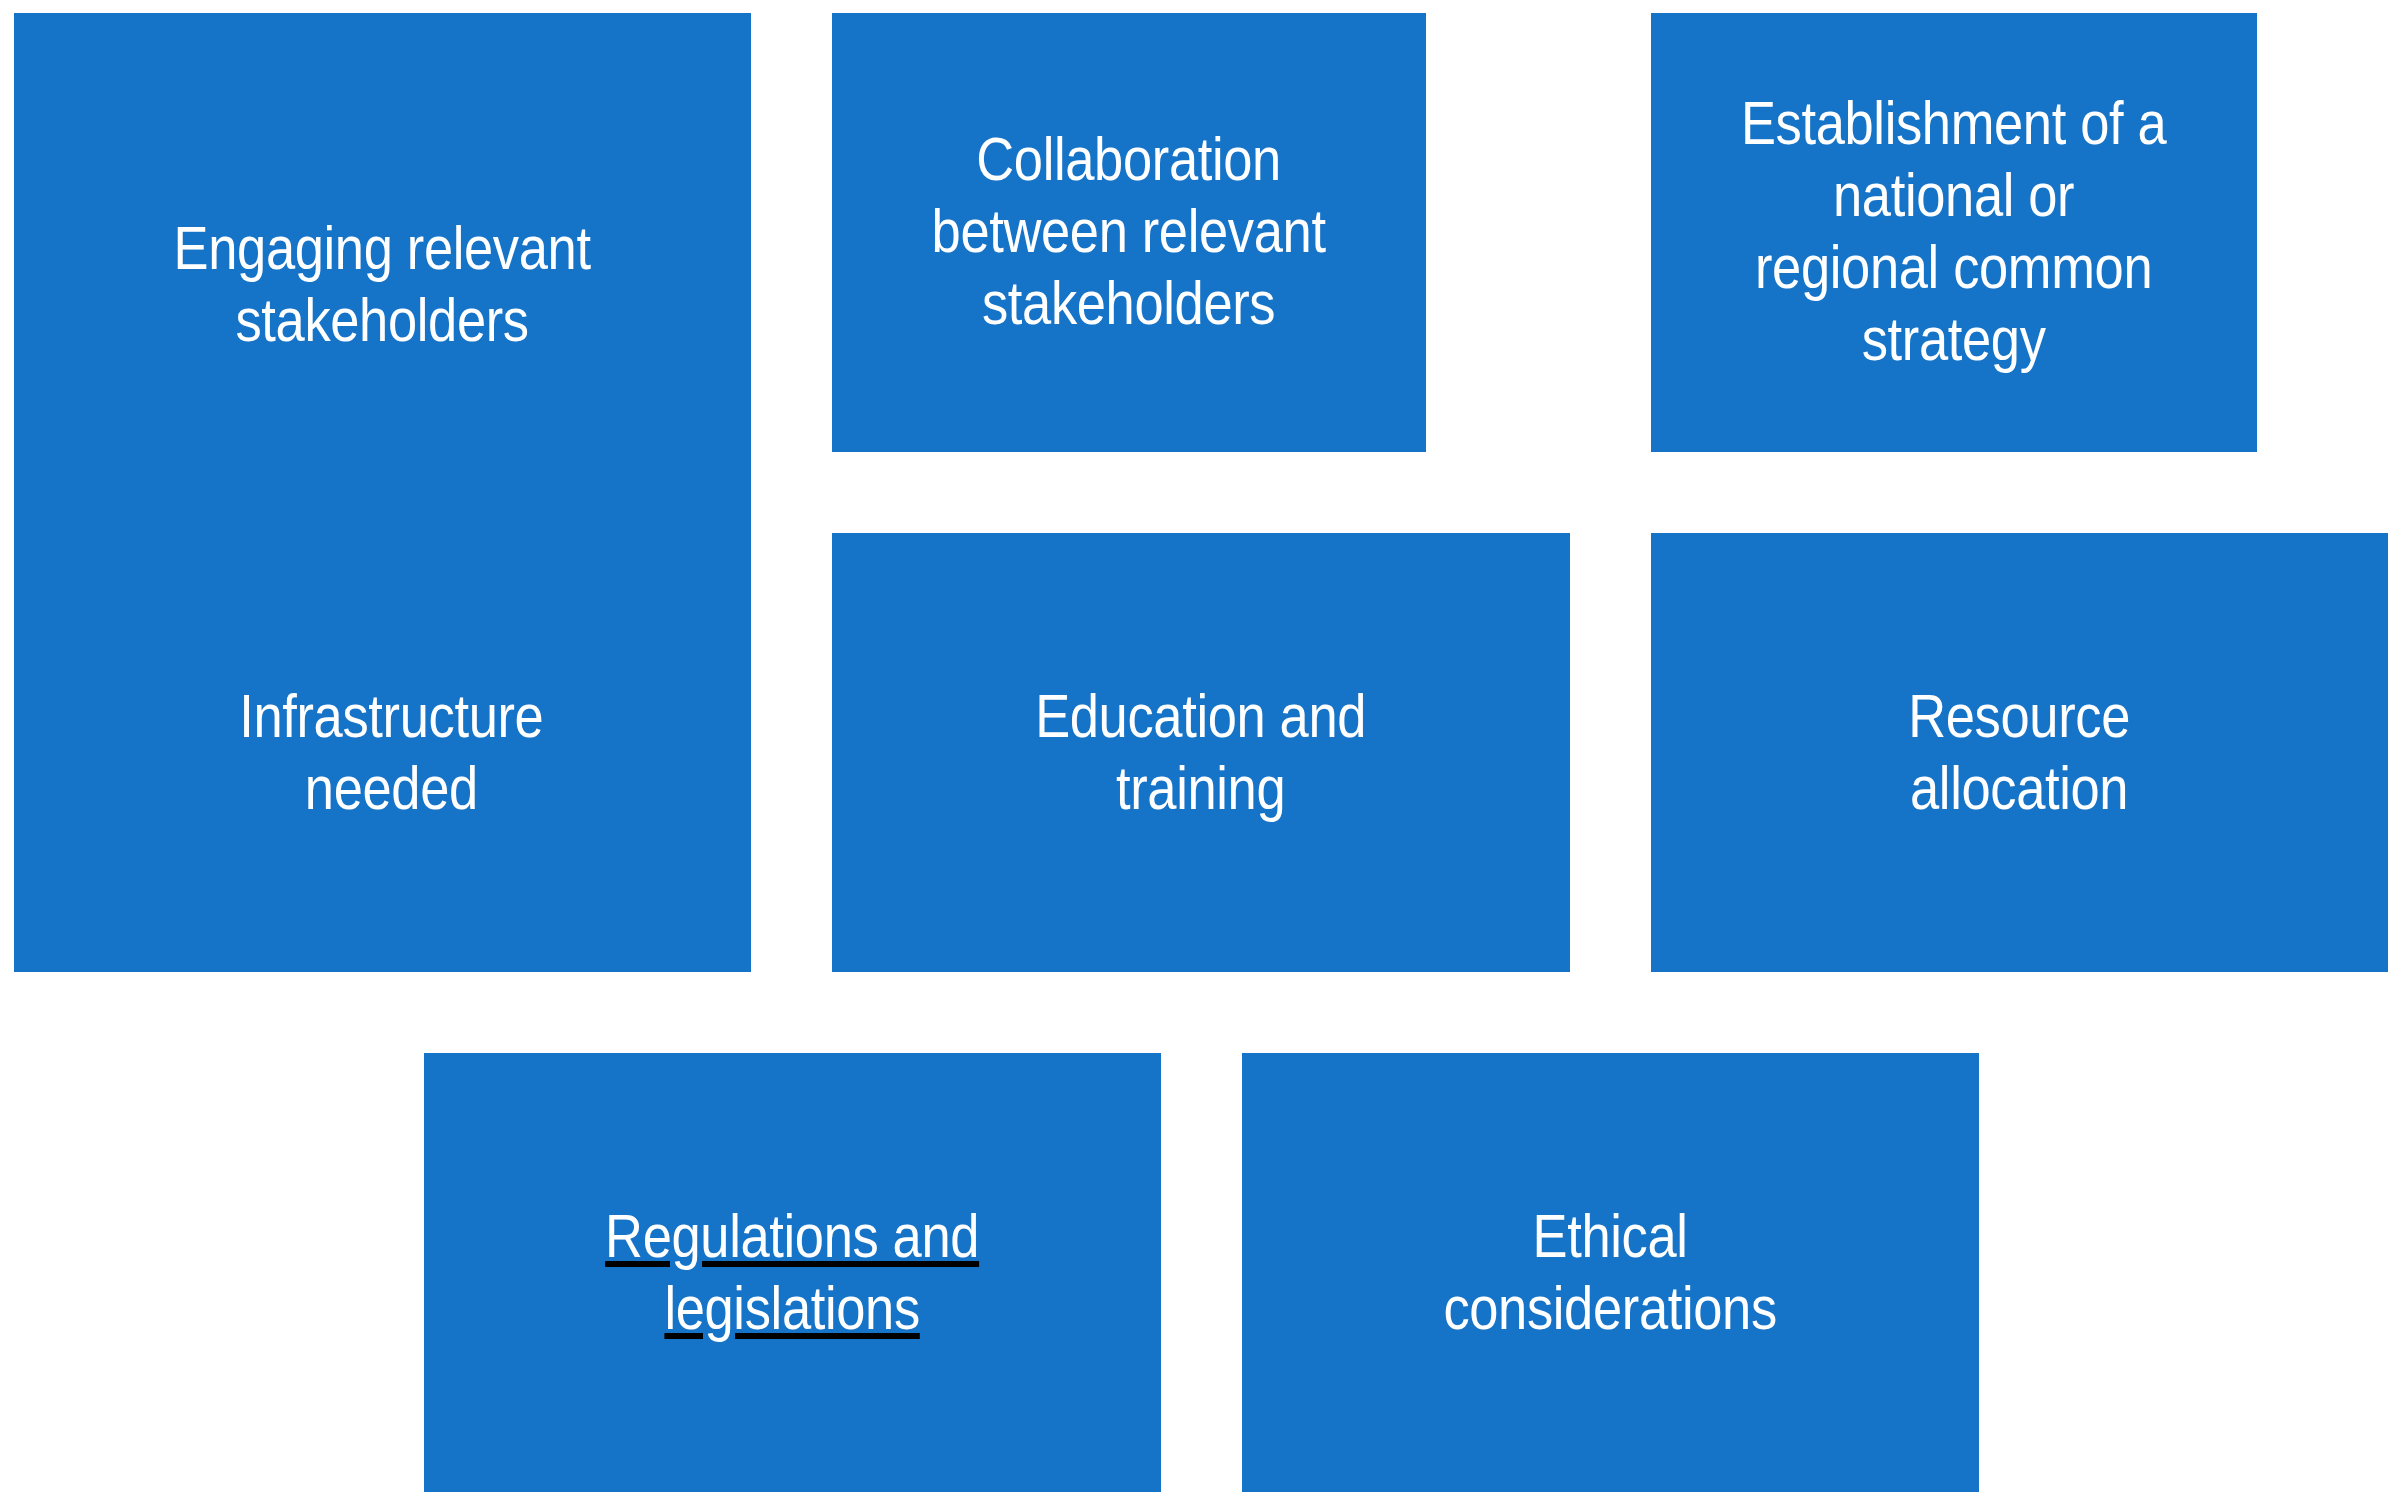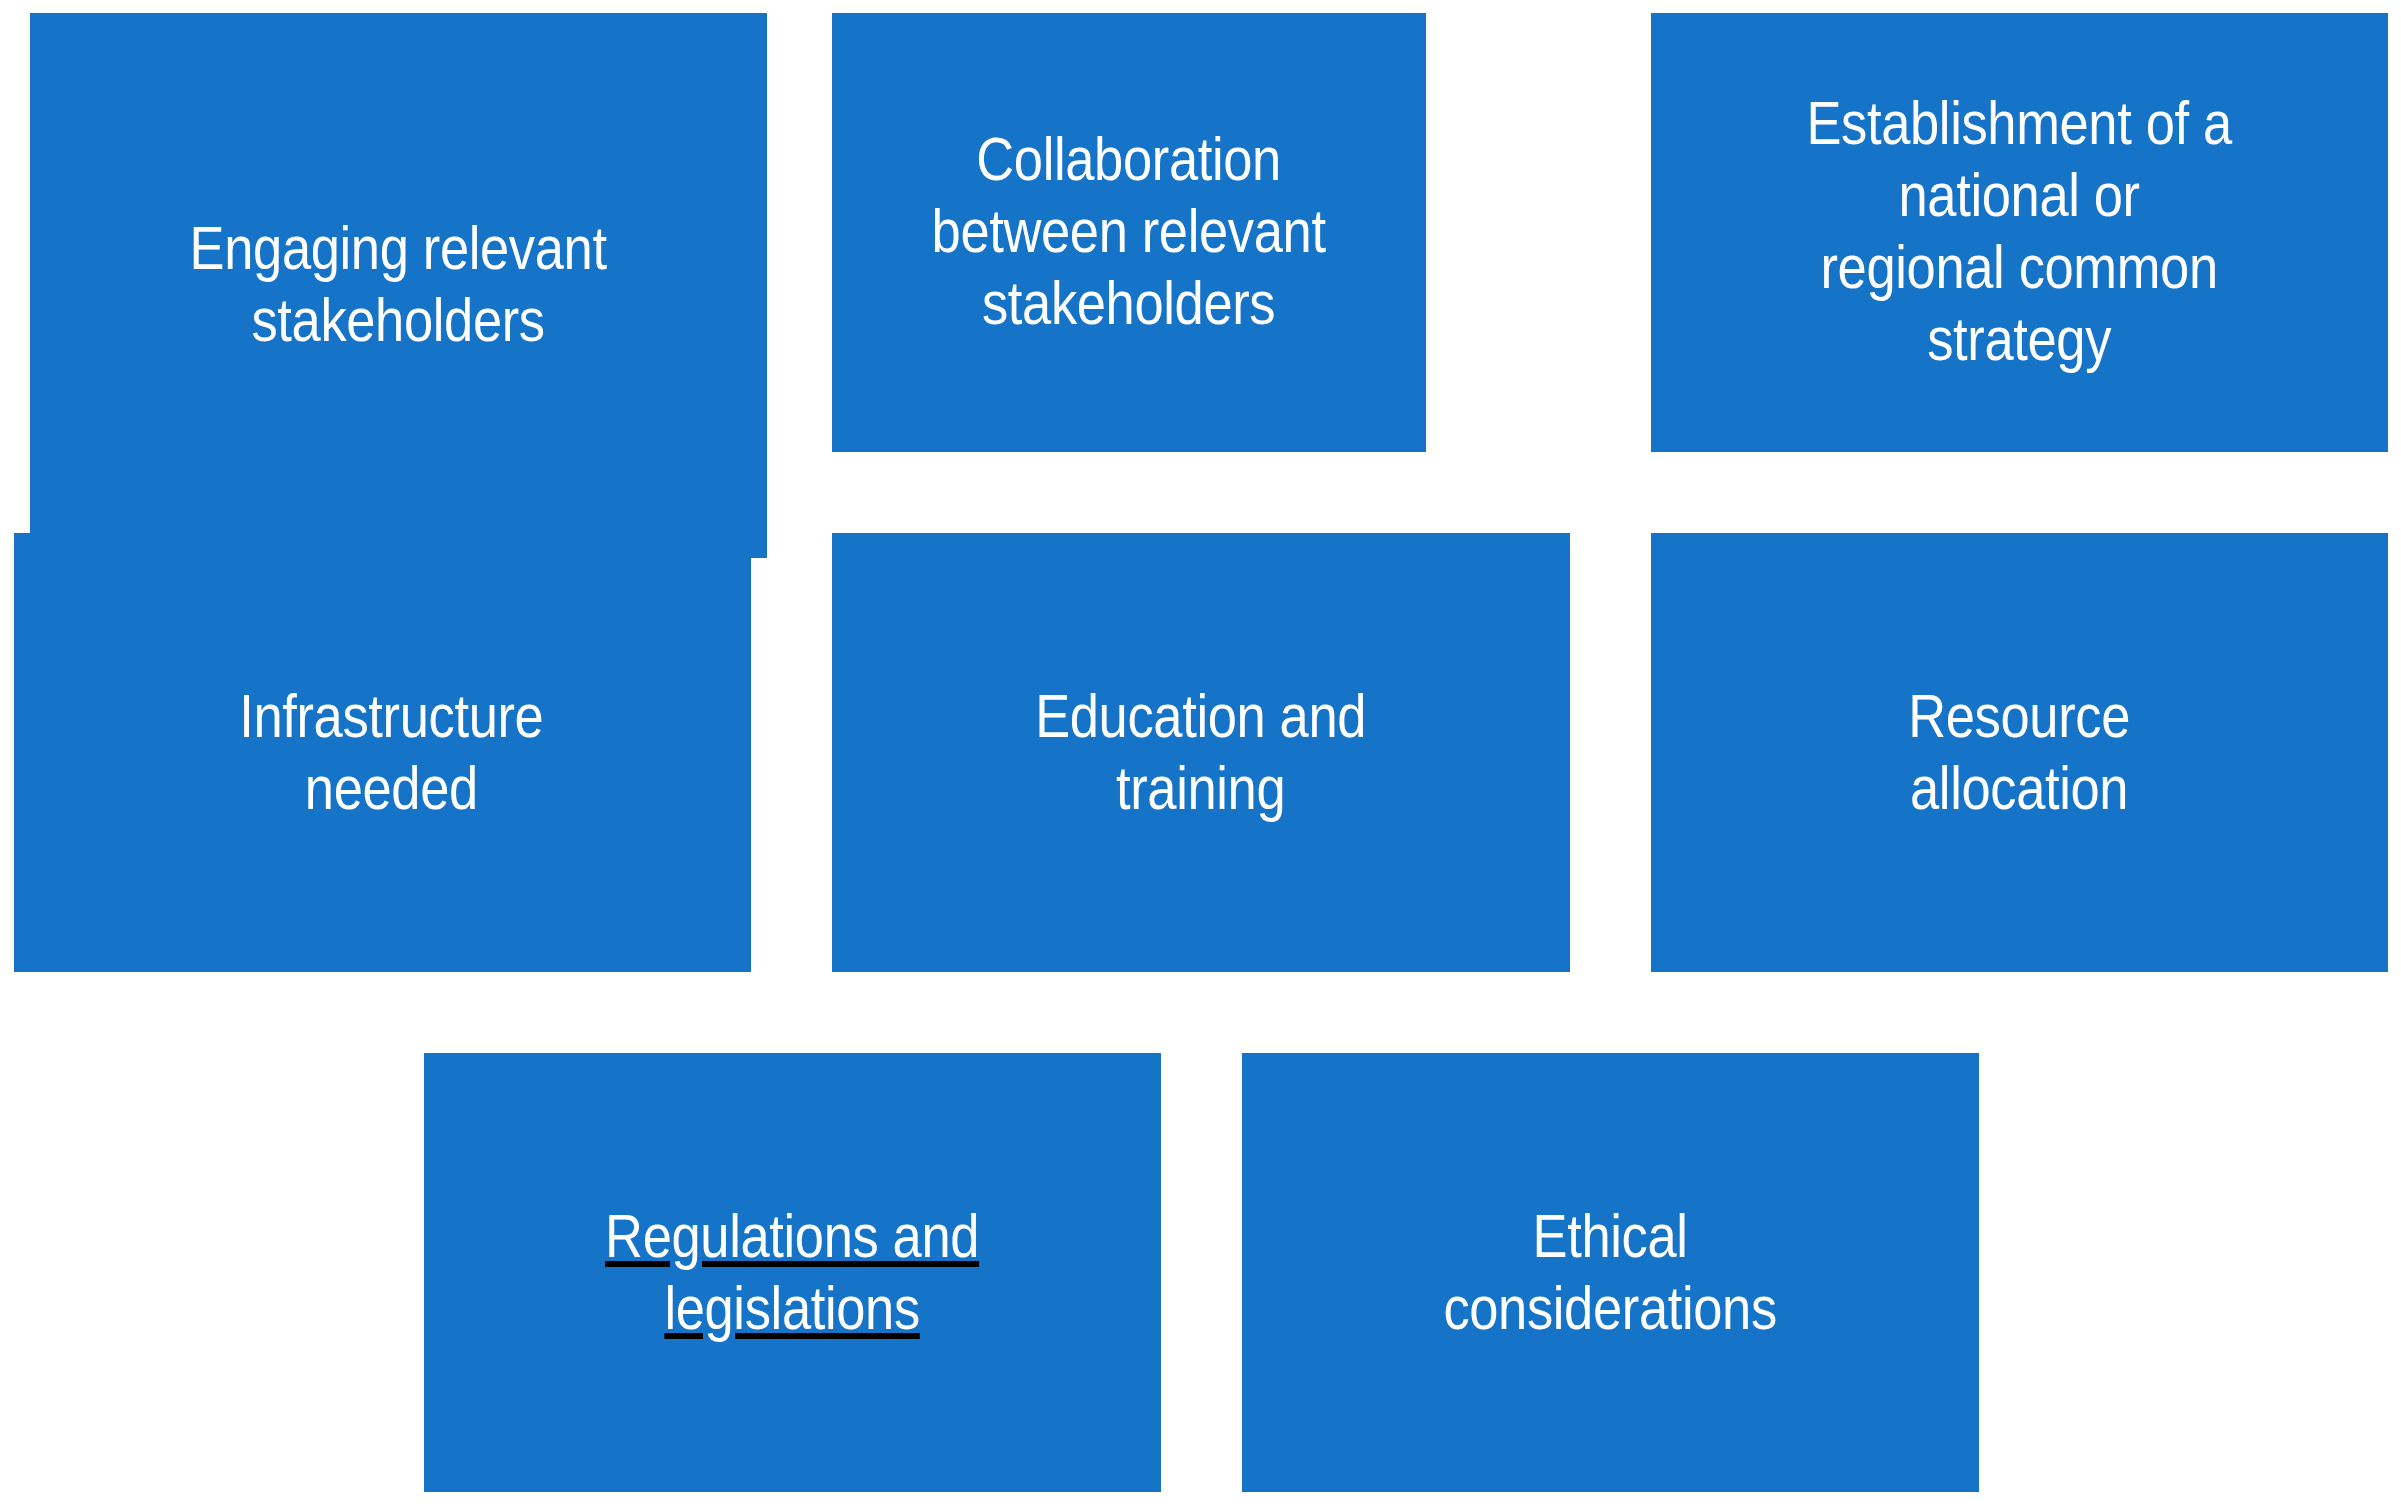--- a/index.html
+++ b/index.html
@@ -37,23 +37,23 @@
     font-weight: 400;
     letter-spacing: -0.4px;
     transform: scaleX(0.86);
     transform-origin: center center;
     white-space: pre-line;
     display: block;
     width: 116%;
   }
 
   
-  #box-engaging-stakeholders { left: 14px;   top: 12.8px;   width: 737px; height: 545px; margin-left: 16px; }
+  #box-engaging-stakeholders { left: 14px;   top: 12.8px;   width: 737px; height: 545px; }
   #box-collaboration         { left: 832px; top: 12.8px;   width: 594px; height: 439px; }
-  #box-common-strategy       { left: 1651px; top: 12.8px;   width: 737px; height: 439px; }
+  #box-common-strategy       { left: 1651px; top: 12.8px;   width: 606px; height: 439px; }
   
   #box-infrastructure        { left: 14px;   top: 533px;  width: 737px; height: 439px; padding-left: 36px; }
   #box-education-training    { left: 832px; top: 533px;  width: 738px; height: 439px; }
   #box-resource-allocation   { left: 1651px; top: 533px;  width: 737px; height: 439px; }
   
   #box-regulations           { left: 424px;  top: 1053px; width: 737px; height: 439px; text-decoration: underline; }
   #box-ethical               { left: 1242px; top: 1053px; width: 737px; height: 439px; }
 </style>
 </head>
 <body>

